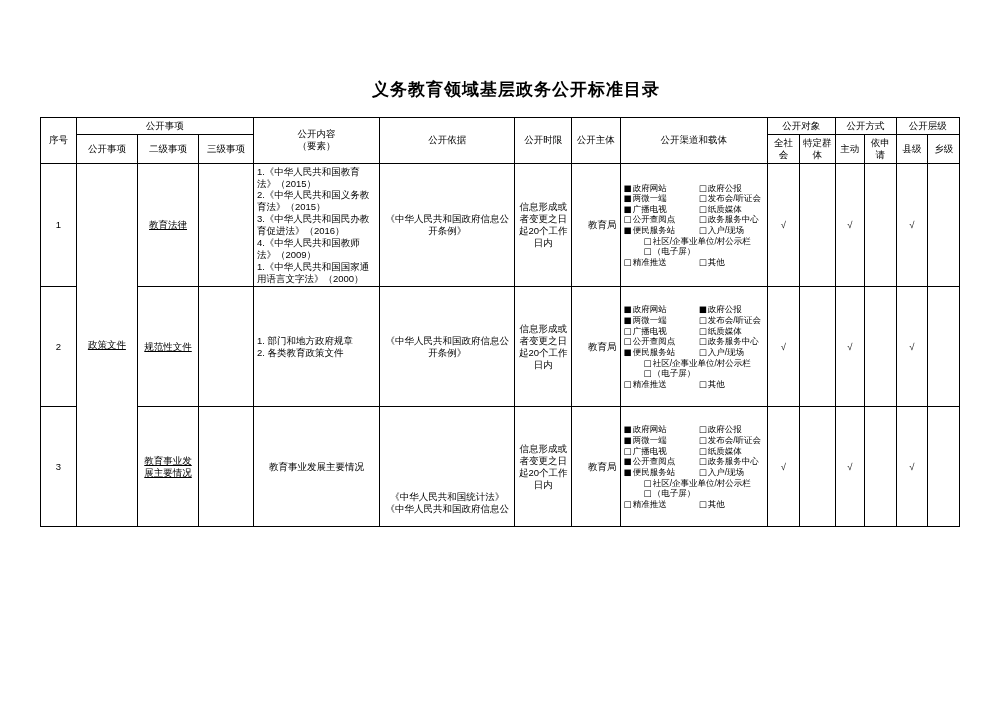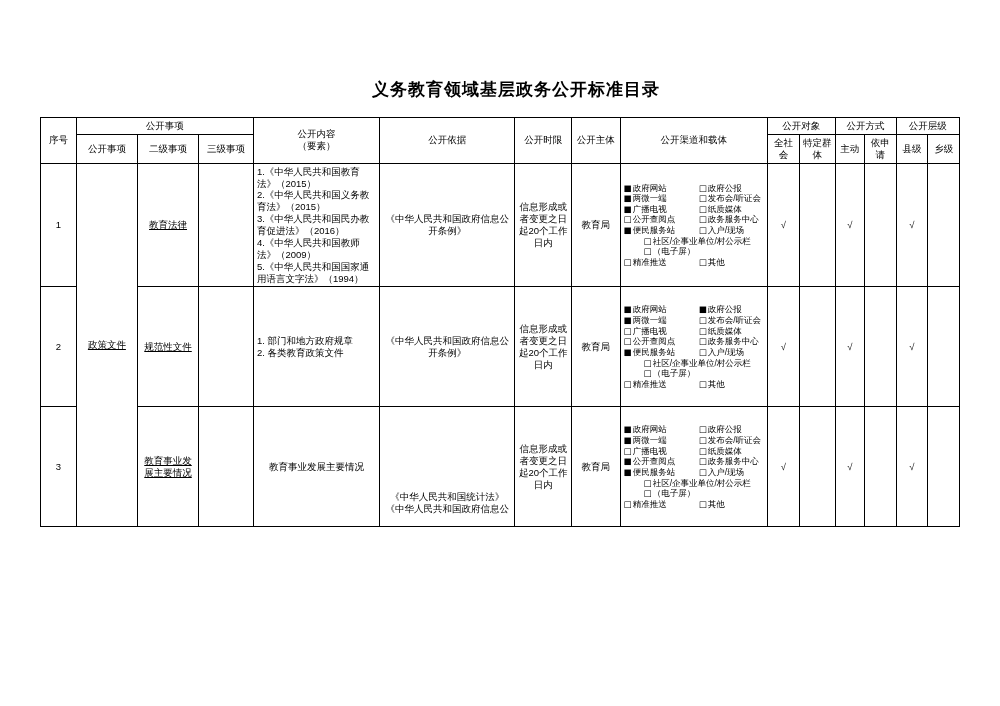--- a/index.html
+++ b/index.html
@@ -81,21 +81,21 @@
     text-align: center;
     line-height: 1.35;
   }
   .deadline-cell {
     font-size: 9px;
     text-align: center;
     line-height: 1.35;
   }
   .subject-cell {
     font-size: 9px;
-    text-align: center;
+    text-align: right;
   }
   .channel-cell {
     font-size: 8.5px;
     line-height: 1.45;
     vertical-align: middle;
     padding: 3px 4px;
   }
   .chan-grid {
     display: grid;
     grid-template-columns: 52% 48%;
@@ -179,21 +179,21 @@
         <tr class="tall">
           <td class="seq">1</td>
           <td class="vtext" rowspan="3">政策文件</td>
           <td class="vtext">教育法律</td>
           <td class="vtext"></td>
           <td class="content-cell">
             <div>1.《中华人民共和国教育法》（2015）</div>
             <div>2.《中华人民共和国义务教育法》（2015）</div>
             <div>3.《中华人民共和国民办教育促进法》（2016）</div>
             <div>4.《中华人民共和国教师法》（2009）</div>
-            <div>5.《中华人民共和国国家通用语言文字法》（1994）</div>
+            <div>1.《中华人民共和国国家通用语言文字法》（2000）</div>
           </td>
           <td class="basis-cell">《中华人民共和国政府信息公开条例》</td>
           <td class="deadline-cell">信息形成或者变更之日起20个工作日内</td>
           <td class="subject-cell">教育局</td>
           <td class="channel-cell">
             <div class="chan-grid">
               <div class="chan-item"><span class="box">■</span><span>政府网站</span></div>
               <div class="chan-item"><span class="box">□</span><span>政府公报</span></div>
               <div class="chan-item"><span class="box">■</span><span>两微一端</span></div>
               <div class="chan-item"><span class="box">□</span><span>发布会/听证会</span></div>

